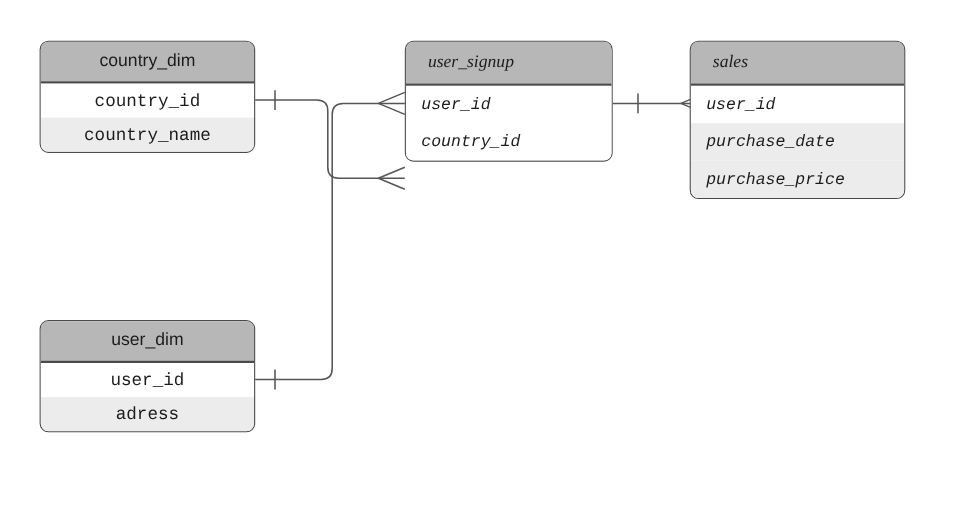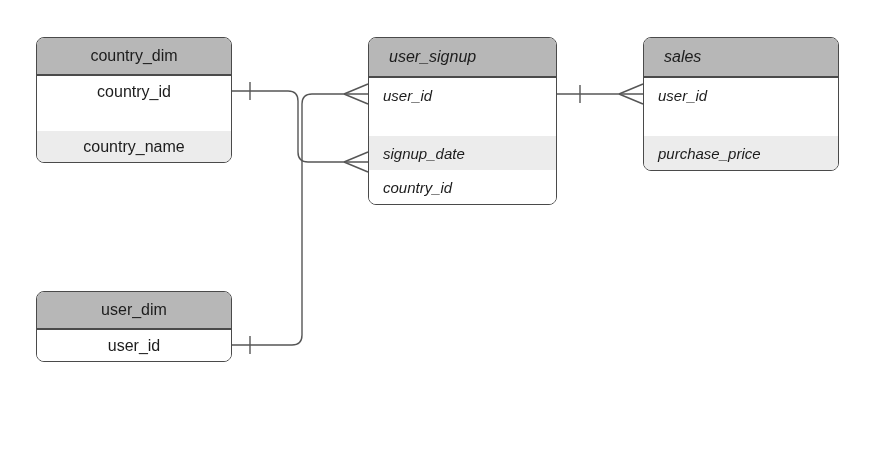--- a/index.html
+++ b/index.html
@@ -35,35 +35,36 @@
     background:var(--header-fill);
     border-bottom:2px solid var(--border);
     display:flex;align-items:center;
     font-size:16px;
     box-sizing:border-box;
   }
   .row{
     display:flex;align-items:center;
     background:var(--row-fill);
     box-sizing:border-box;
+    font-family:Liberation Mono, monospace;
   }
-  .row.alt{background:var(--row-alt-fill);margin-top:24px;}
+  .row.alt{background:var(--row-alt-fill);}
 
   
   .plain .thead{height:38px;justify-content:center;}
   .plain .row{height:31px;justify-content:center;font-size:16px;}
 
   
-  .fk .thead{height:40px;padding-left:20px;font-style:italic;}
+  .fk .thead{height:40px;padding-left:20px;font-style:italic;font-family:Liberation Serif, serif;}
   .fk .row{height:34px;padding-left:14px;font-style:italic;font-size:15px;}
 
   #t-country-dim{left:36px;top:37px;width:196px;}
   #t-user-dim{left:36px;top:291px;width:196px;text-align:center;}
   #t-user-signup{left:368px;top:37px;width:189px;}
-  #t-sales{left:643px;top:37px;width:196px;}
+  #t-sales{left:627px;top:37px;width:196px;}
 </style>
 </head>
 <body>
 
 <div id="canvas">
 
   <svg id="edges" width="883" height="460" viewBox="0 0 883 460">
 
     <g>
       <path class="edge" d="M 232 91 H 288 Q 298 91 298 101 V 152 Q 298 162 308 162 H 368"></path>
@@ -100,50 +101,53 @@
   </div>
 
   <div class="table plain" id="t-user-dim">
     <div class="thead">user_dim</div>
     <div class="tbody">
 
         <div class="row">
           <span>user_id</span>
         </div>
 
+        <div class="row alt">
+          <span>adress</span>
+        </div>
 
       </div>
   </div>
 
   <div class="table fk" id="t-user-signup">
     <div class="thead">user_signup</div>
     <div class="tbody">
 
         <div class="row">
           <span>user_id</span>
         </div>
 
-        <div class="row alt">
-          <span>signup_date</span>
-        </div>
 
         <div class="row">
           <span>country_id</span>
         </div>
       </div>
   </div>
 
   <div class="table fk" id="t-sales">
     <div class="thead">sales</div>
     <div class="tbody">
 
         <div class="row">
           <span>user_id</span>
         </div>
 
+        <div class="row alt">
+          <span>purchase_date</span>
+        </div>
 
 
         <div class="row alt">
           <span>purchase_price</span>
         </div>
       </div>
   </div>
 
 </div>
 

